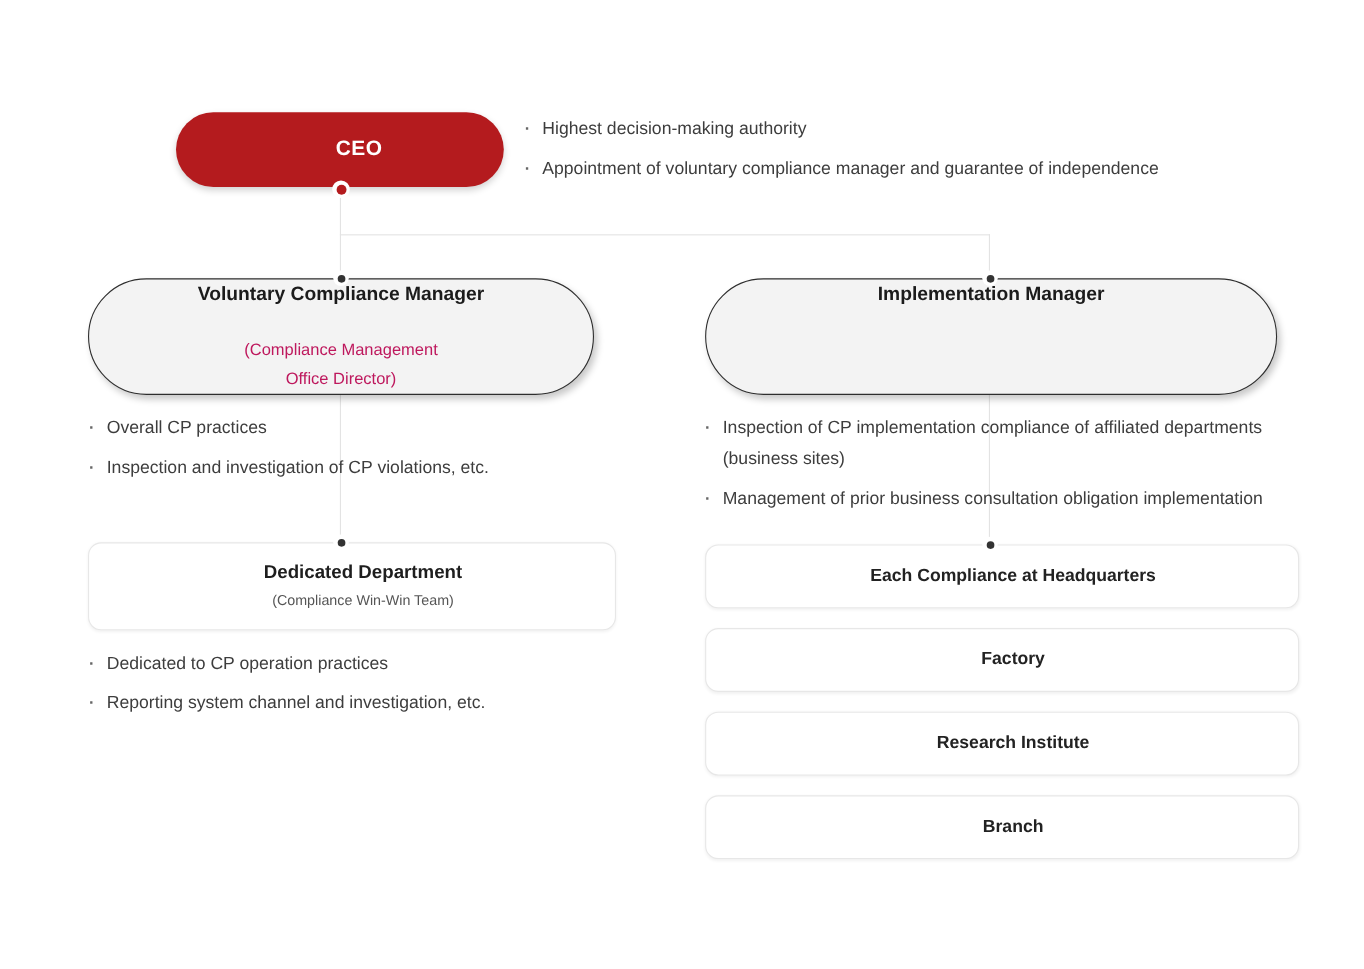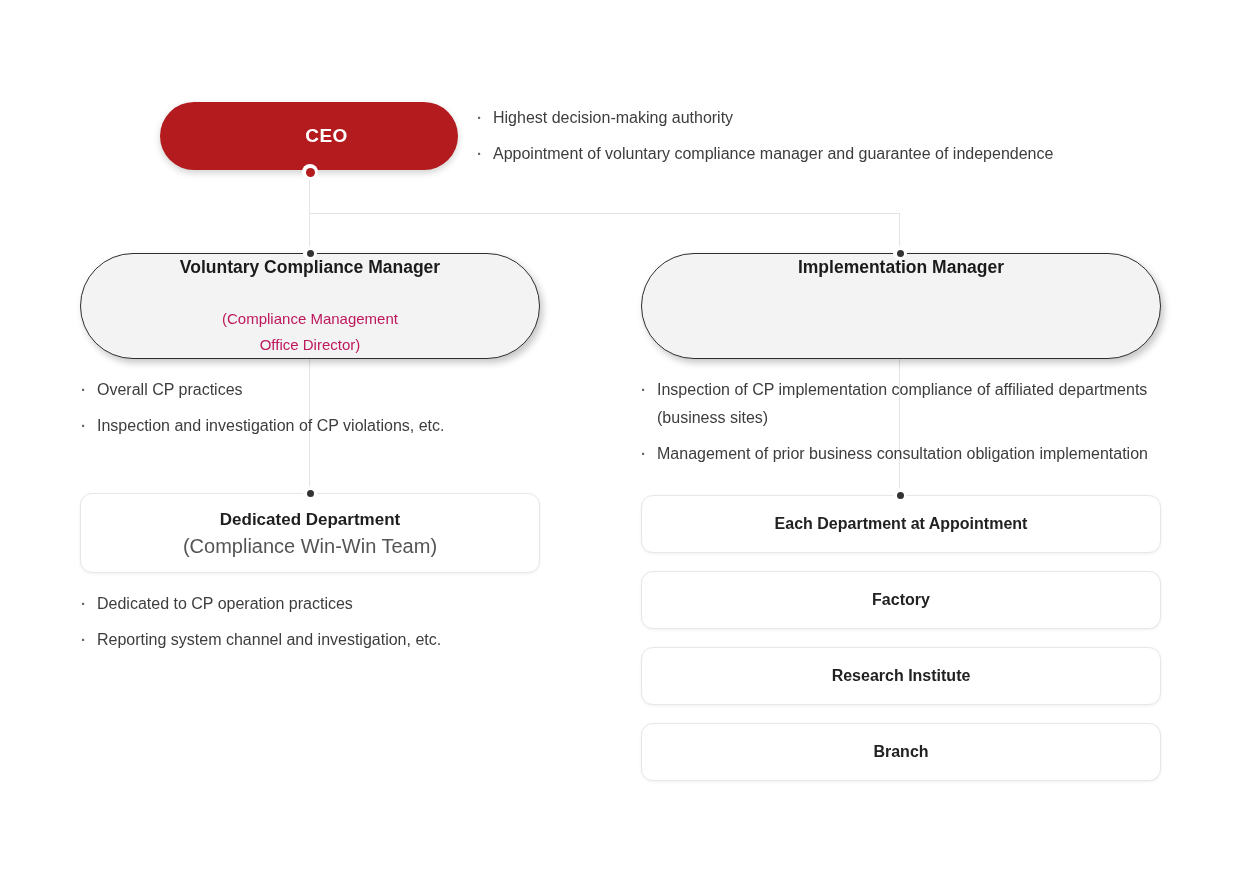--- a/index.html
+++ b/index.html
@@ -105,29 +105,30 @@
     background: #ffffff;
     border: 1px solid #e7e7e7;
     border-radius: 12px;
     display: flex;
     flex-direction: column;
     align-items: center;
     justify-content: center;
     box-shadow: 0 1px 3px rgba(0,0,0,0.06);
     z-index: 2;
     text-align: center;
+    padding-left: 20px;
   }
   .card .title {
     font-size: 17px;
     font-weight: bold;
     color: #1e1e1e;
     line-height: 26px;
   }
   .card .subtitle {
-    font-size: 20px;
+    font-size: 13px;
     color: #555555;
     line-height: 26px;
   }
   .card-dedicated { left: 80px; top: 493px; width: 458px; height: 78px; }
   .unit-card { left: 641px; width: 518px; height: 56px; }
   .unit-card .unit-label {
     font-size: 16px;
     font-weight: 600;
     color: #222222;
   }
@@ -237,21 +238,21 @@
       <span class="bdot">·</span>
       <span>Dedicated to CP operation practices</span>
     </div>
     <div class="bullet-row">
       <span class="bdot">·</span>
       <span>Reporting system channel and investigation, etc.</span>
     </div>
   </div>
 
   <div class="card unit-card unit-1">
-    <span class="unit-label">Each Department at Appointment</span>
+    <span class="unit-label">Each Compliance at Headquarters</span>
   </div>
   <div class="dot dot-dark" style="left:893px; top:488px;"></div>
 
   <div class="card unit-card unit-2">
     <span class="unit-label">Factory</span>
   </div>
 
   <div class="card unit-card unit-3">
     <span class="unit-label">Research Institute</span>
   </div>

